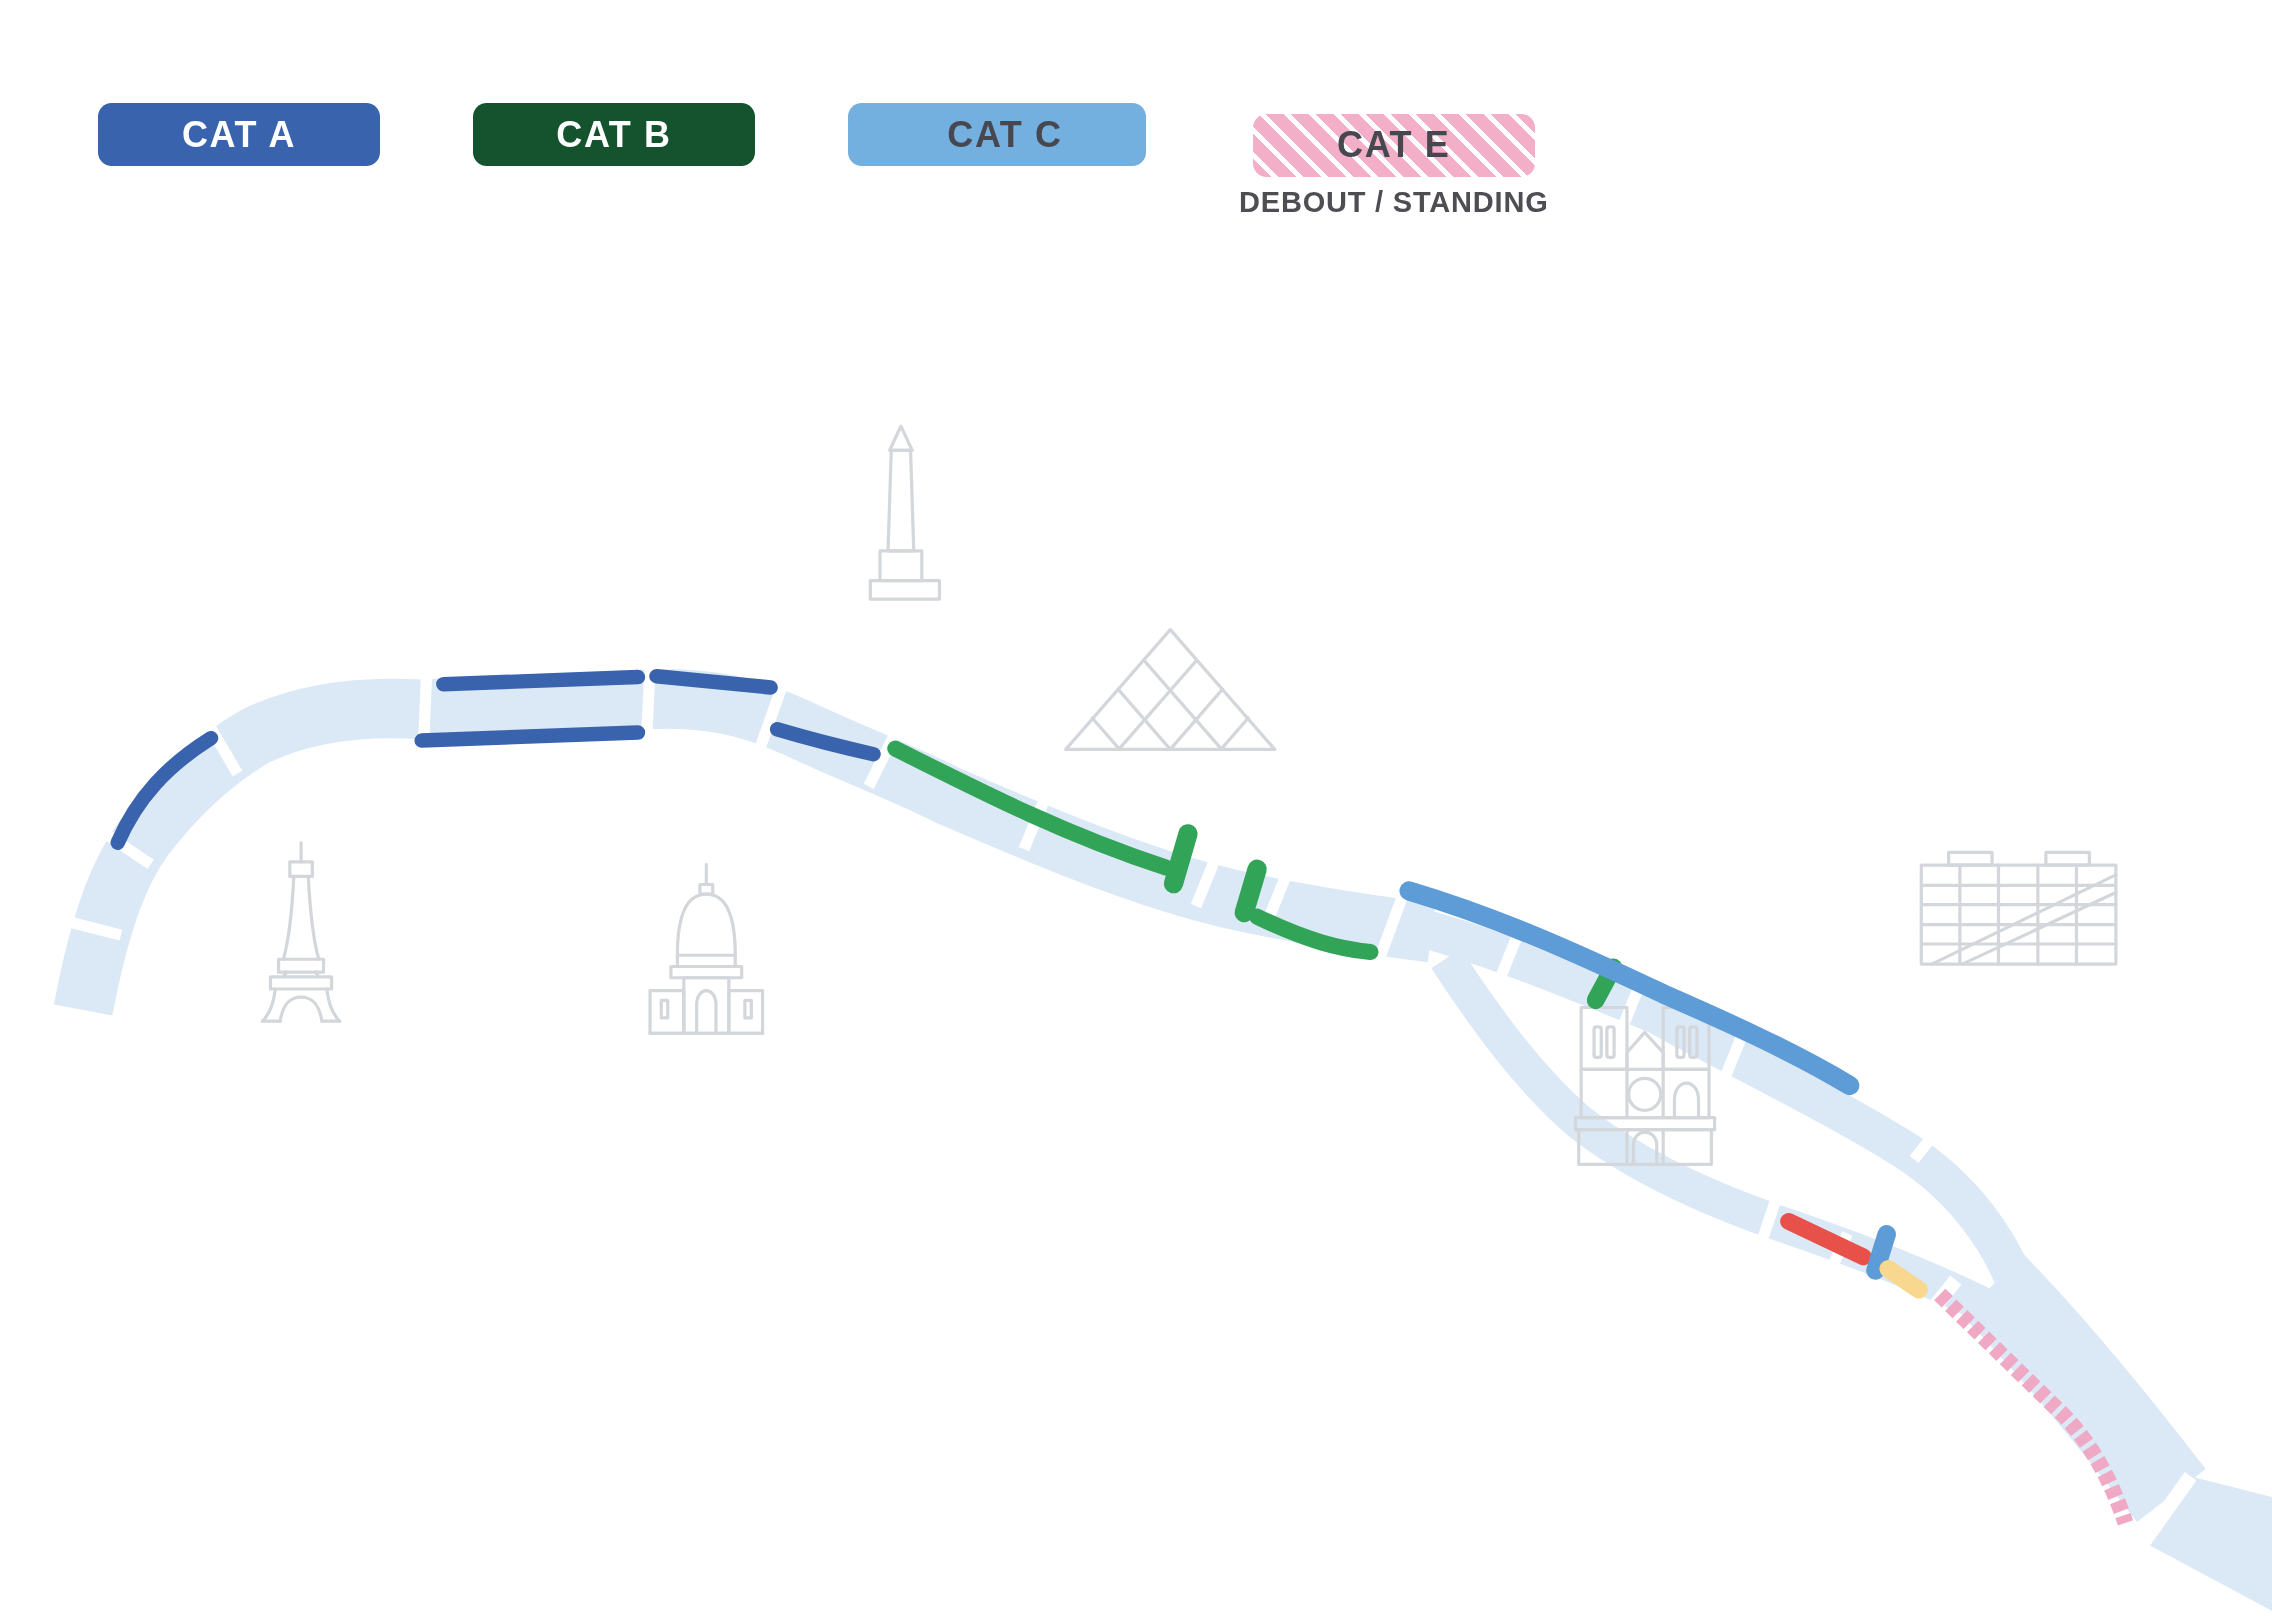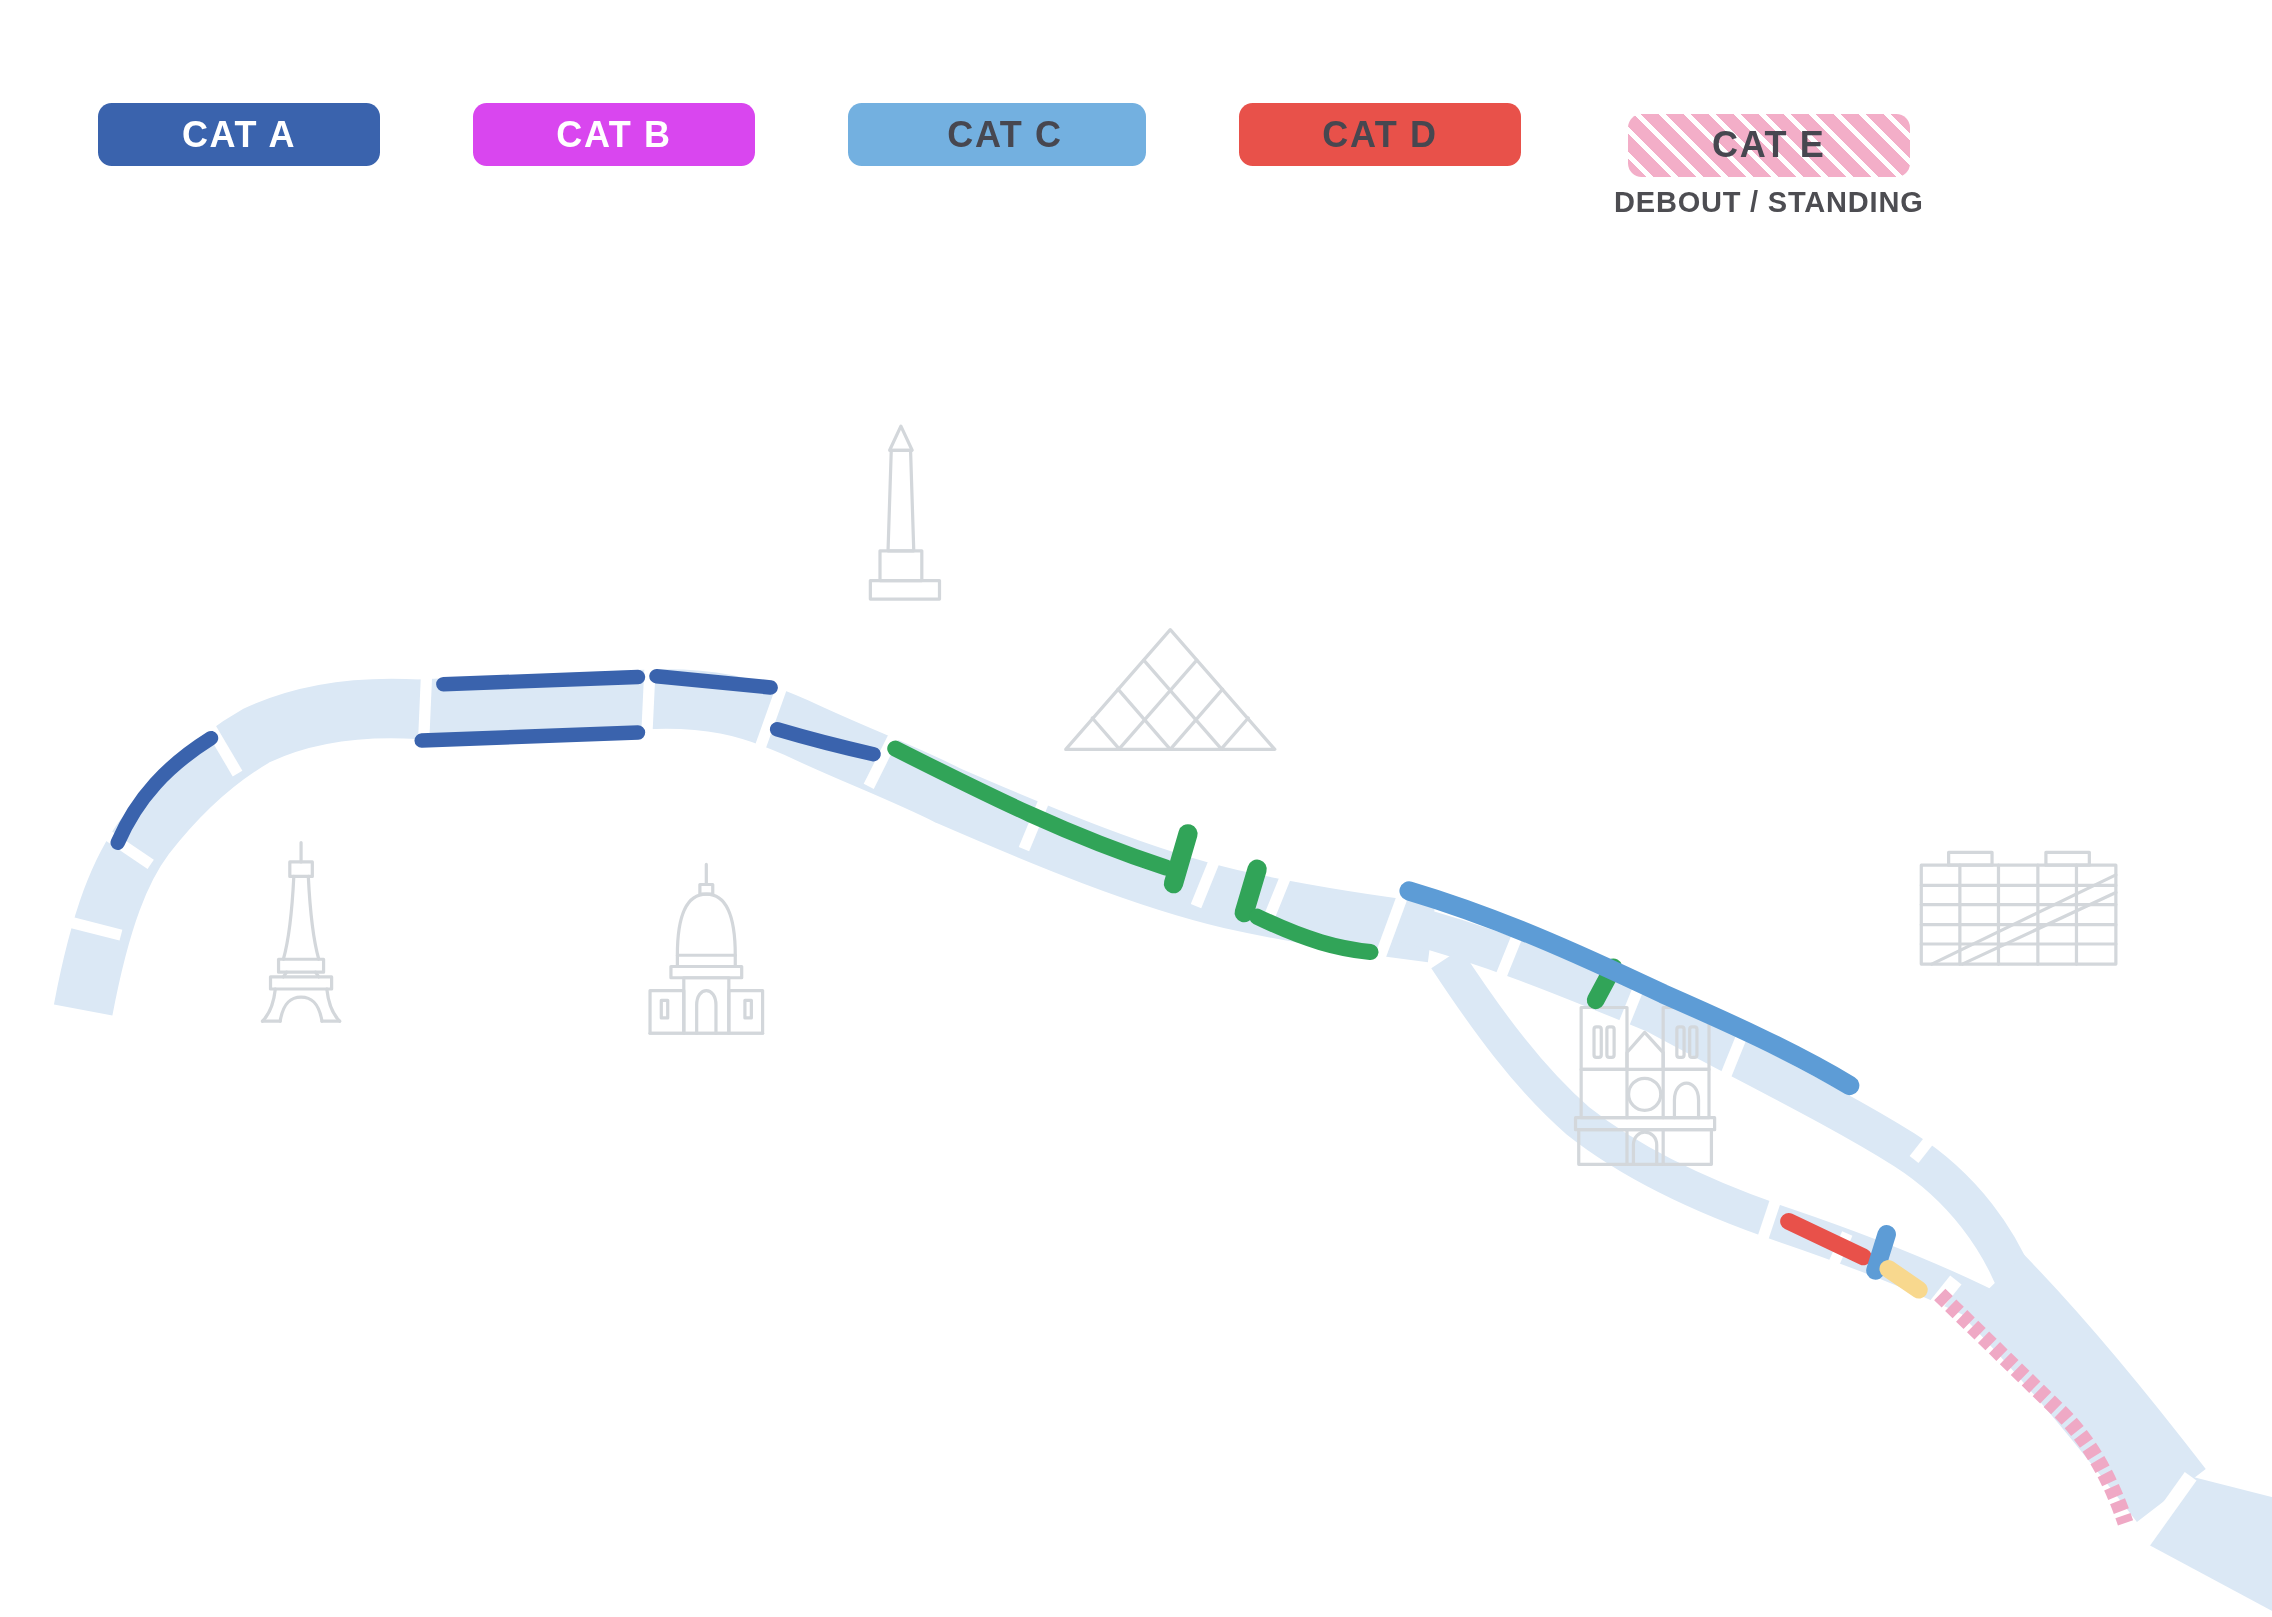--- a/index.html
+++ b/index.html
@@ -139,27 +139,24 @@
         <path d="M 2348 1578 L 2386 1604" fill="none" stroke="#f8d88e" stroke-width="22" stroke-linejoin="round" stroke-linecap="round"></path>
         <path d="M 2412 1610 L 2566 1760 C 2606 1802 2628 1850 2643 1894" fill="none" stroke="#efa9c5" stroke-width="20" stroke-linejoin="round" stroke-linecap="butt" stroke-dasharray="13 6"></path>
       </g>
     </svg>
 
   <div class="legend">
     <div class="legend-item">
       <div class="pill" style="color: rgb(255, 255, 255); background: rgb(58, 99, 173);">CAT A</div>
     </div>
     <div class="legend-item">
-      <div class="pill" style="color: rgb(255, 255, 255); background: #d946ef;">CAT B</div>
+      <div class="pill" style="color: rgb(255, 255, 255); background: #14532d;">CAT B</div>
     </div>
     <div class="legend-item">
       <div class="pill" style="color: rgb(71, 71, 80); background: rgb(115, 176, 224); padding-left: 16px;">CAT C</div>
-    </div>
-    <div class="legend-item">
-      <div class="pill" style="color: rgb(71, 71, 80); background: rgb(232, 81, 74);">CAT D</div>
     </div>
     <div class="legend-item shifted">
       <div class="pill" style="color: rgb(71, 71, 80); background: repeating-linear-gradient(45deg, rgb(243, 174, 200) 0px, rgb(243, 174, 200) 13px, rgb(255, 255, 255) 13px, rgb(255, 255, 255) 17.7px);">CAT E</div>
       <div class="standing">DEBOUT / STANDING</div>
     </div>
   </div>
 
 </div>
 
 

